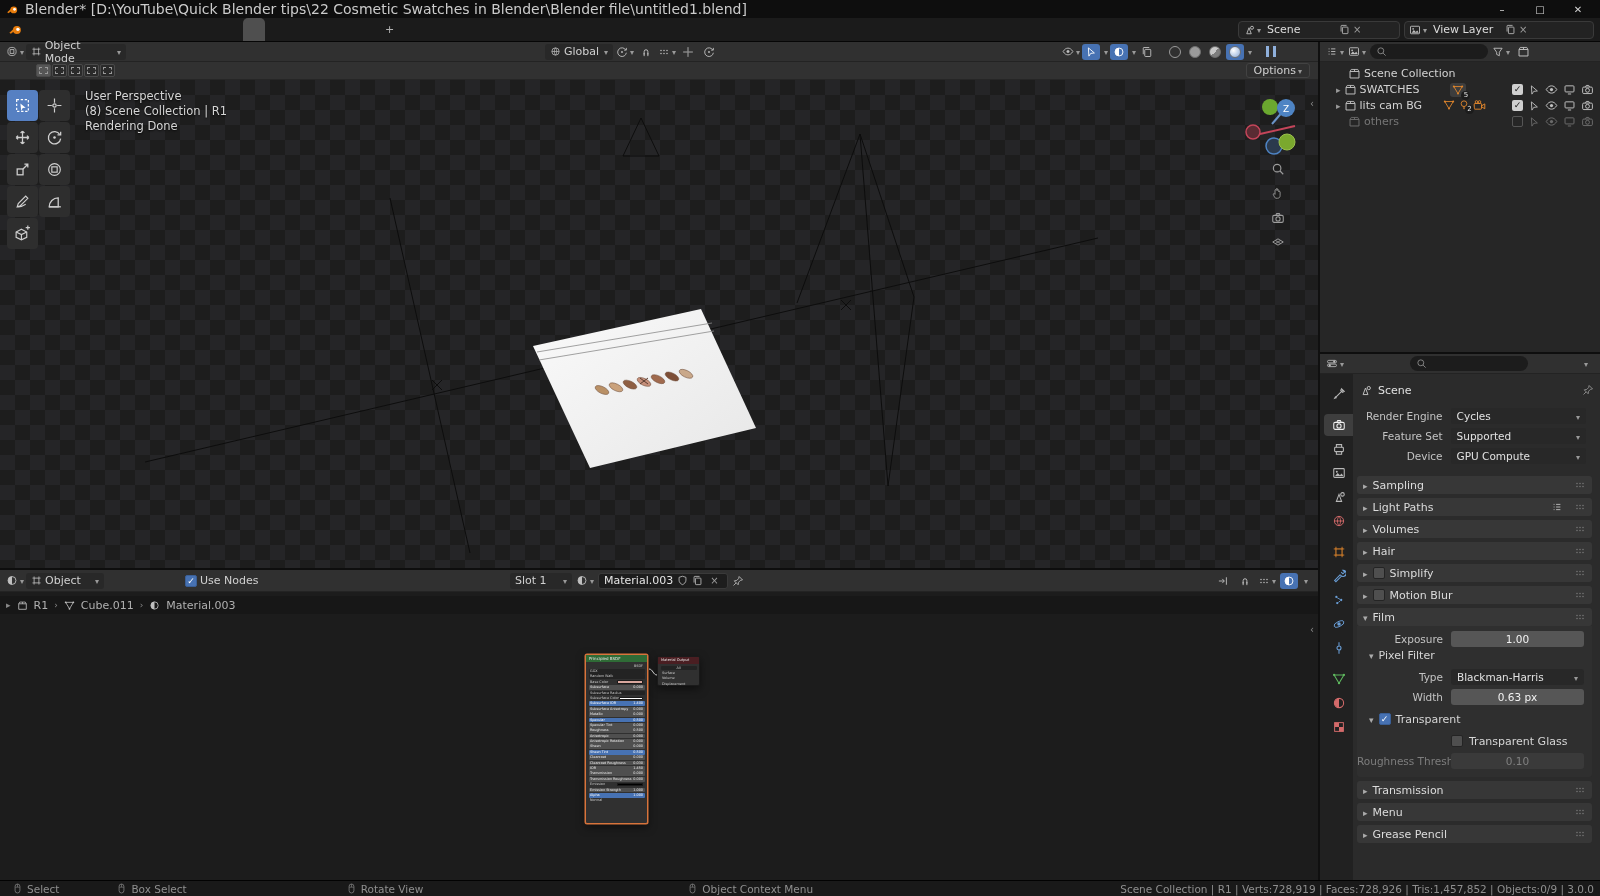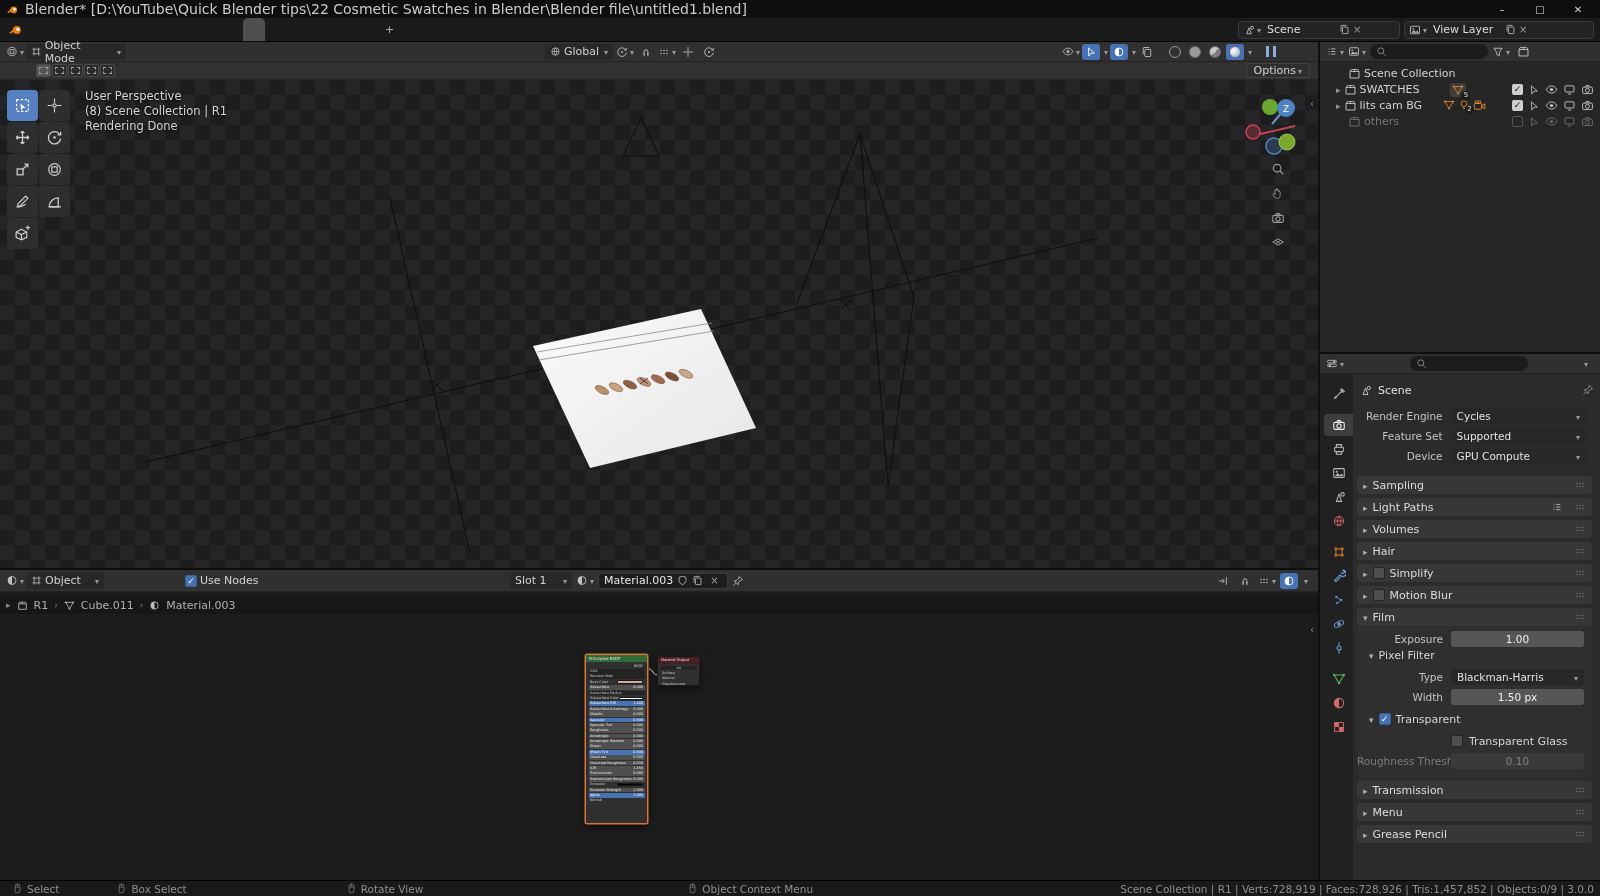--- a/index.html
+++ b/index.html
@@ -1236,21 +1236,21 @@
       </div>
       <div class="prop-row">
         <span class="plab">Type</span>
         <span class="pw ddl">
             <span>Blackman-Harris</span>
             <span class="chev"></span>
           </span>
       </div>
       <div class="prop-row">
         <span class="plab">Width</span>
-        <span class="pw slider">1.50 px</span>
+        <span class="pw slider">0.63 px</span>
       </div>
       <div style="height:6px"></div>
       <div class="subhead">
         <span class="chevp"></span>
         <span class="cbx on"></span>
         <span>Transparent</span>
       </div>
       <div class="prop-row">
         <span class="plab"></span>
         <span class="pw" style="display:flex;align-items:center;gap:6px">

